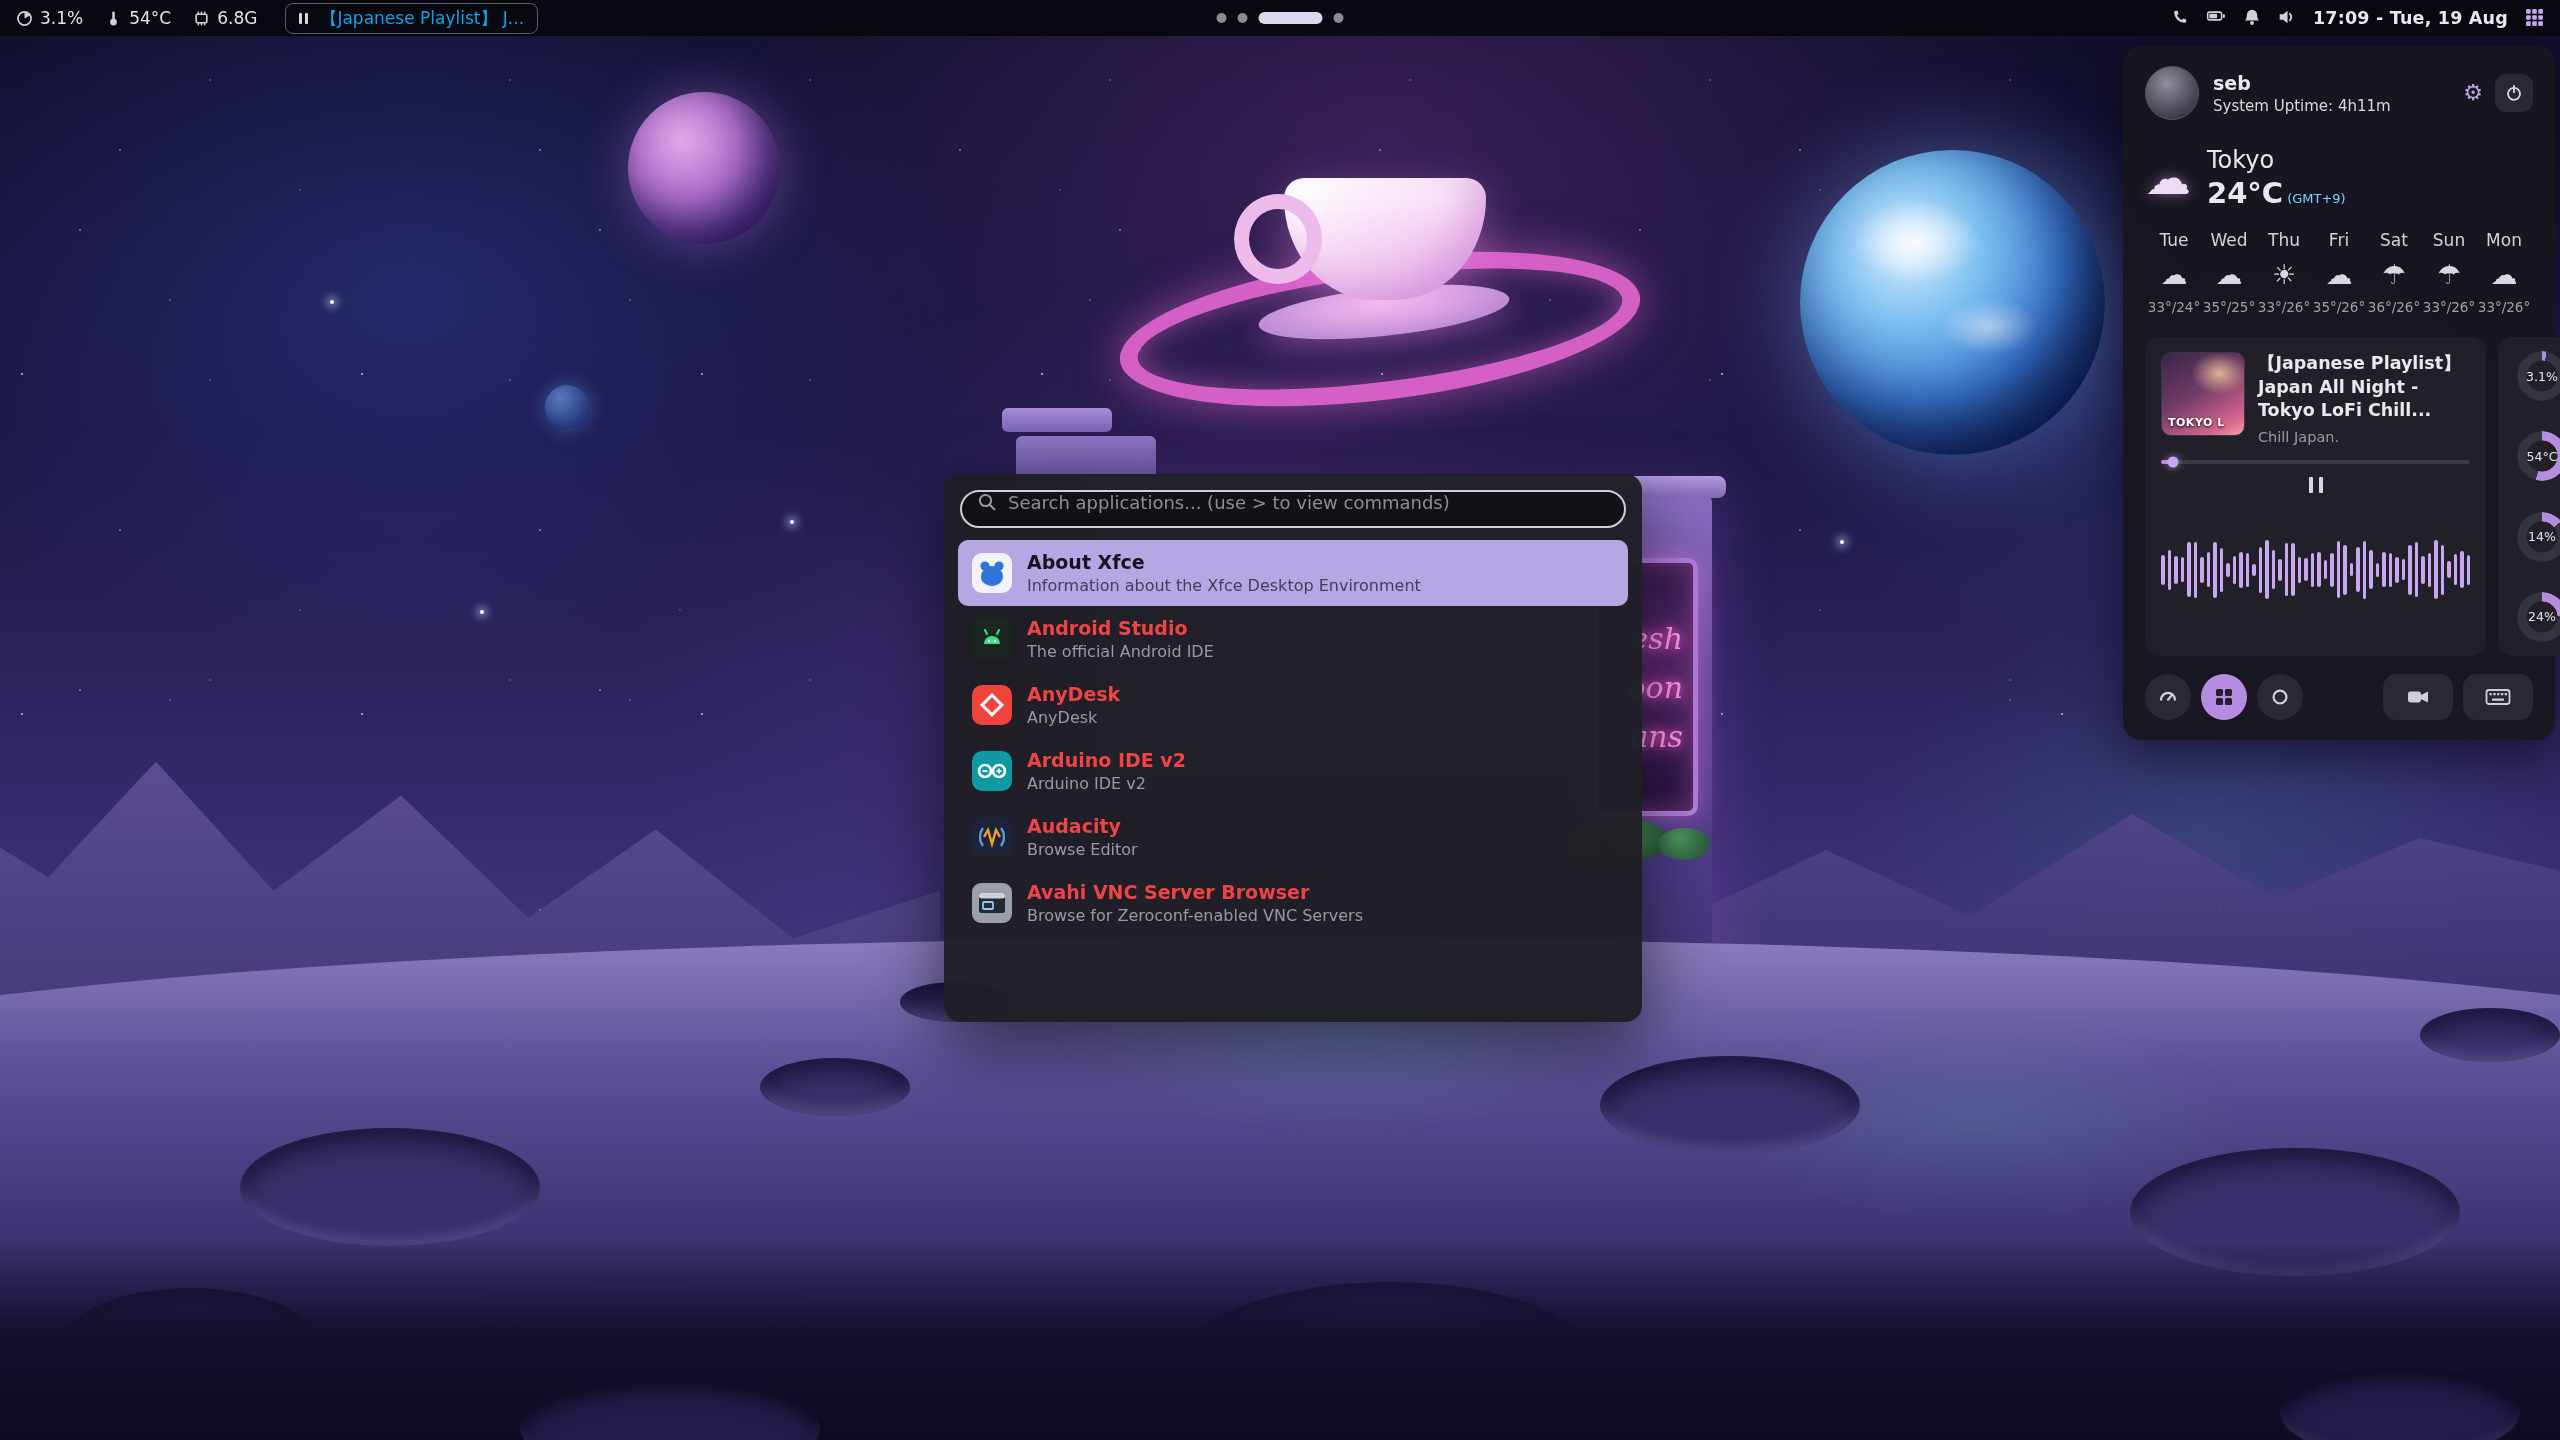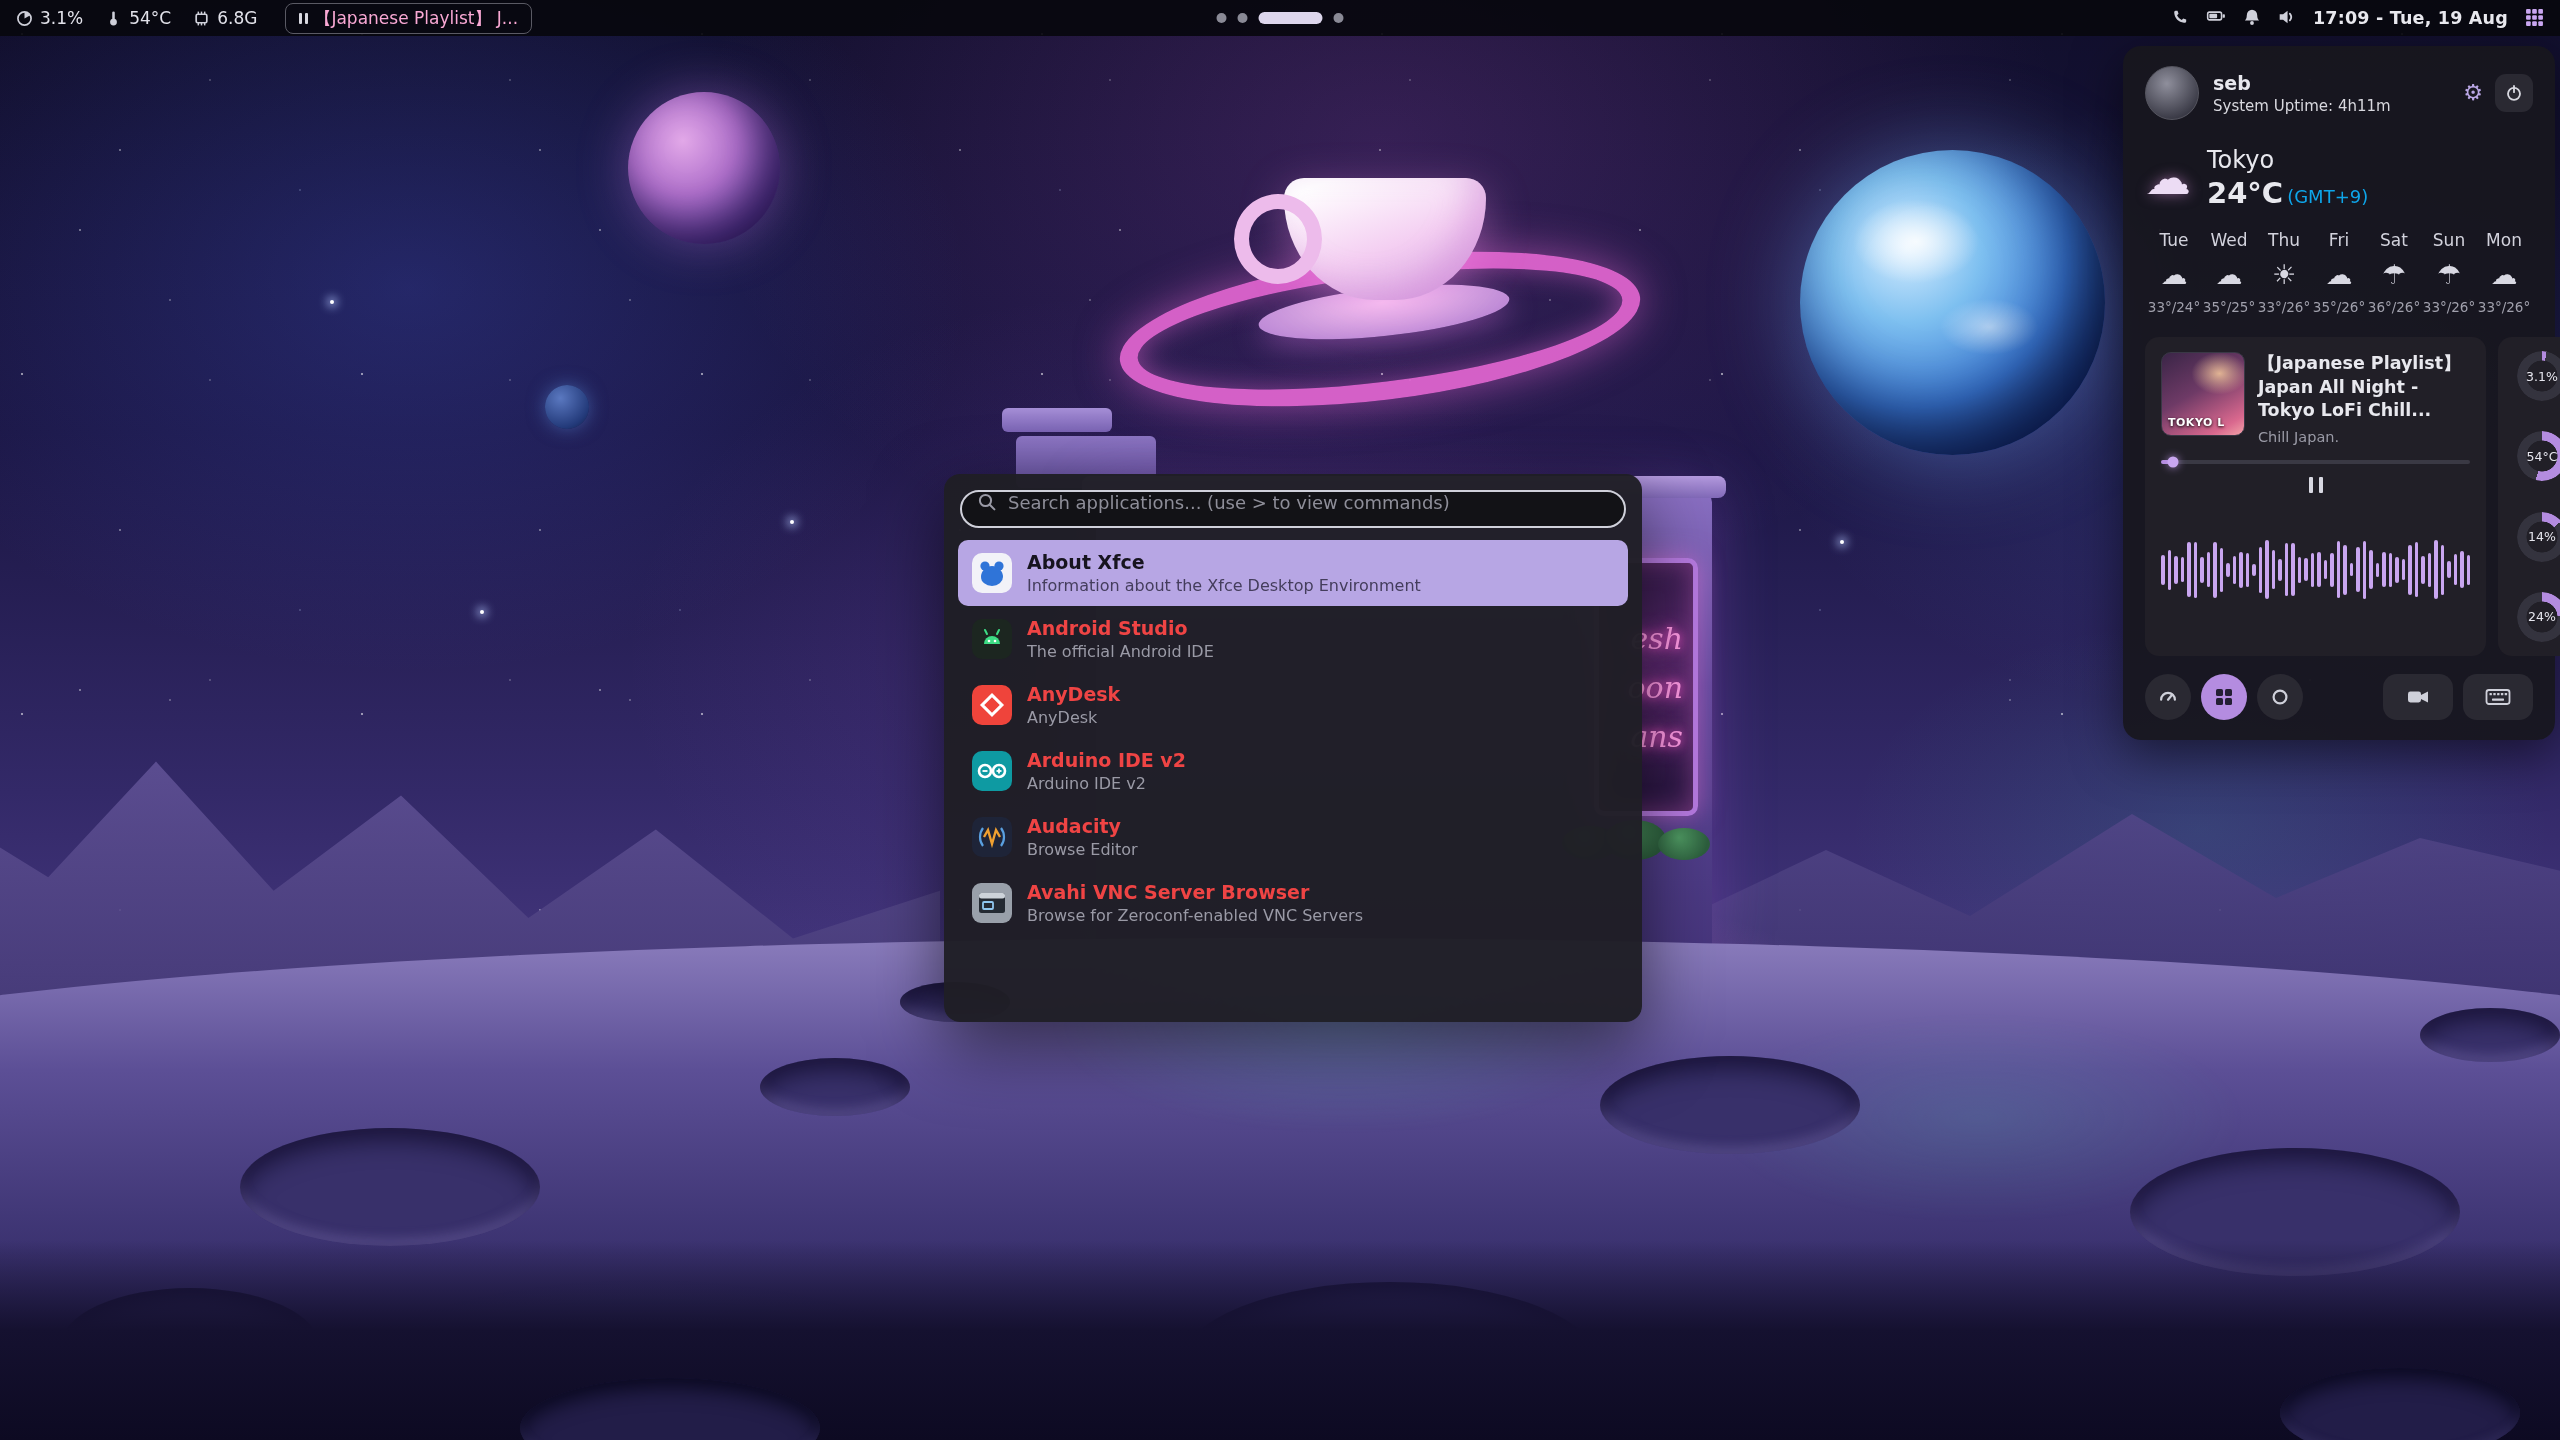--- a/index.html
+++ b/index.html
@@ -81,21 +81,21 @@
 .cr8{left:900px;top:982px;width:110px;height:40px}
 .cr9{left:1950px;top:1328px;width:380px;height:148px;background:#2b2454}
 .fg{position:absolute;left:0;right:0;top:1240px;height:200px;background:linear-gradient(180deg,rgba(18,14,40,0),#151130 45%,#0d0a22 100%)}
 .crater.dark{background:#221d48;box-shadow:inset 0 10px 20px rgba(0,0,15,.7), inset 0 -5px 10px rgba(120,110,190,.2)}
 .cr10{left:520px;top:1378px;width:300px;height:100px}
 .cr11{left:2280px;top:1368px;width:240px;height:90px}
 
 
 .topbar{position:absolute;left:0;top:0;right:0;height:36px;background:rgba(8,8,14,.93);display:flex;align-items:center;padding:0 16px;gap:22px;font-size:17px;z-index:40}
 .stat{display:flex;align-items:center;gap:7px;color:#e2e2ea}
-.music-pill{display:flex;align-items:center;gap:3px;border:1px solid #5a5a64;border-radius:8px;padding:3px 13px;color:#f9a8d4;margin-left:6px}
+.music-pill{display:flex;align-items:center;gap:9px;border:1px solid #5a5a64;border-radius:8px;padding:3px 13px;color:#0ea5e9;margin-left:6px}
 .pbars i{display:inline-block;width:3px;height:11px;background:#d8d8e0;margin-right:3px;border-radius:1px}
 .ws{position:absolute;left:50%;transform:translateX(-50%);display:flex;align-items:center;gap:11px}
 .ws-dot{width:10px;height:10px;border-radius:50%;background:#8a8a96}
 .ws-active{width:64px;height:12px;border-radius:6px;background:#ddd6ec}
 .tb-right{margin-left:auto;display:flex;align-items:flex-start;gap:17px}
 .clock{font-weight:bold;font-size:17.5px;letter-spacing:.2px}
 
 
 .launcher{position:absolute;left:944px;top:474px;width:698px;height:548px;background:rgba(31,30,37,.97);border-radius:16px;box-shadow:0 24px 70px rgba(0,0,0,.55);padding:16px 14px 12px;display:flex;flex-direction:column;z-index:30}
 .search{height:38px;border:2px solid #cfd0da;border-radius:19px;background:#121216;display:flex;align-items:flex-start;gap:11px;padding:0 15px;margin:0 2px 12px;flex:none}
@@ -116,21 +116,21 @@
 .avatar{width:54px;height:54px;border-radius:50%;background:radial-gradient(circle at 40% 32%,#8f8f9c,#3a3a46 75%);border:1px solid #55555f;flex:none}
 .user-name{font-size:19px;font-weight:bold}
 .user-uptime{font-size:15px;color:#d8d8de;margin-top:3px}
 .user-actions{margin-left:auto;display:flex;align-items:center;gap:12px}
 .gear-btn{font-size:22px;color:#b9a6e4;background:none;border:none;cursor:default}
 .power-btn{width:38px;height:38px;border-radius:11px;background:#2a2932;border:none;display:flex;align-items:center;justify-content:center}
 .weather-head{display:flex;align-items:center;gap:16px;margin-top:26px}
 .big-cloud{font-size:46px;color:#ecdcf4;text-shadow:0 0 14px rgba(240,160,240,.5);line-height:1}
 .city{font-size:24px;font-weight:normal}
 .temp-line{font-size:29px;font-weight:bold;margin-top:2px}
-.tz{font-size:18px;color:#0ea5e9;font-weight:normal;margin-left:4px}
+.tz{font-size:13px;color:#7dd3fc;font-weight:normal;margin-left:4px}
 .forecast{display:flex;justify-content:space-between;margin:20px 2px 22px}
 .fday{width:54px;text-align:center}
 .fday .d{font-size:17px;color:#d2d2dc;margin-bottom:11px}
 .fday .i{font-size:27px;color:#d8d8e2;margin-bottom:11px;line-height:1}
 .fday .t{font-size:13.5px;color:#a0a0ac;white-space:nowrap}
 .music-row{display:flex;gap:12px;flex:1;min-height:0}
 .music-card{flex:1;background:#211f27;border-radius:14px;padding:15px 16px;display:flex;flex-direction:column}
 .m-top{display:flex;gap:13px}
 .art{width:84px;height:84px;border-radius:10px;flex:none;background:
  radial-gradient(40px 30px at 70% 25%, rgba(255,210,160,.8), transparent 70%),

